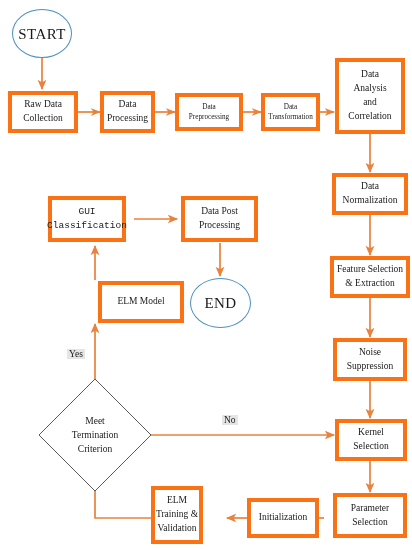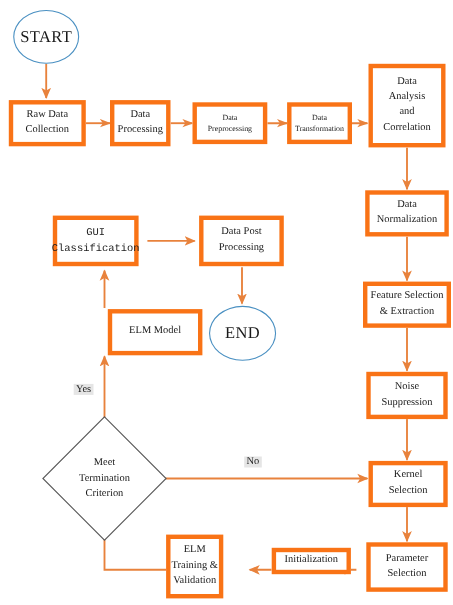--- a/index.html
+++ b/index.html
@@ -180,21 +180,21 @@
   <div class="node box fs-11" style="left:335px; top:419px; width:72px; height:42px;">
     <span class="line">Kernel</span>
     <span class="line">Selection</span>
   </div>
 
   <div class="node box fs-11" style="left:333px; top:493px; width:74px; height:45px;">
     <span class="line">Parameter</span>
     <span class="line">Selection</span>
   </div>
 
-  <div class="node box fs-11" style="left:247px; top:498px; width:72px; height:24px;">
+  <div class="node box fs-11" style="left:247px; top:498px; width:72px; height:40px;">
     <span class="line">Initialization</span>
   </div>
 
   <div class="node box fs-11" style="left:151px; top:486px; width:52px; height:58px;">
     <span class="line">ELM</span>
     <span class="line">Training &amp;</span>
     <span class="line">Validation</span>
   </div>
 
   <div class="diamond-wrap" style="left:37px; top:377px; width:116px; height:116px;">

